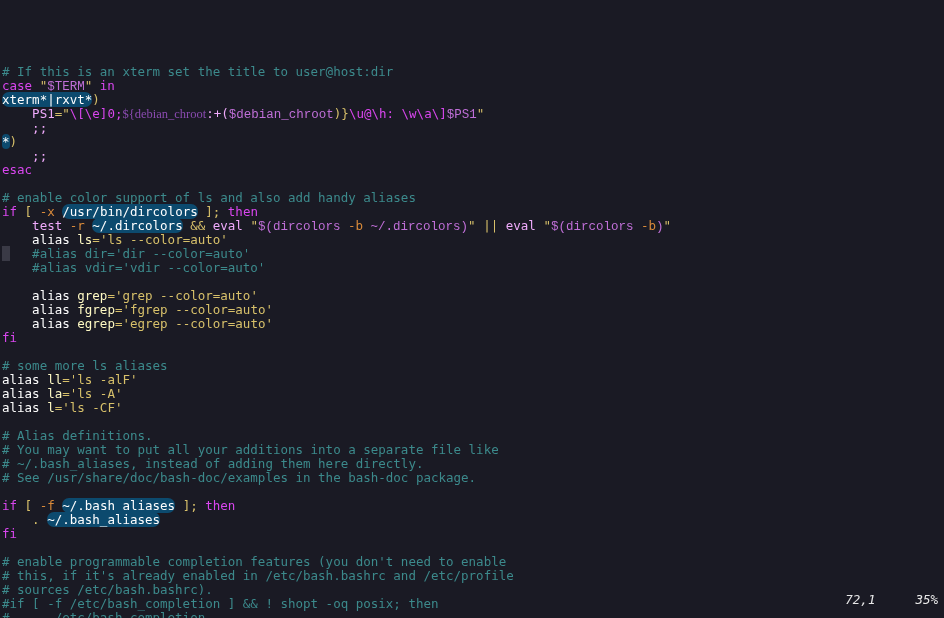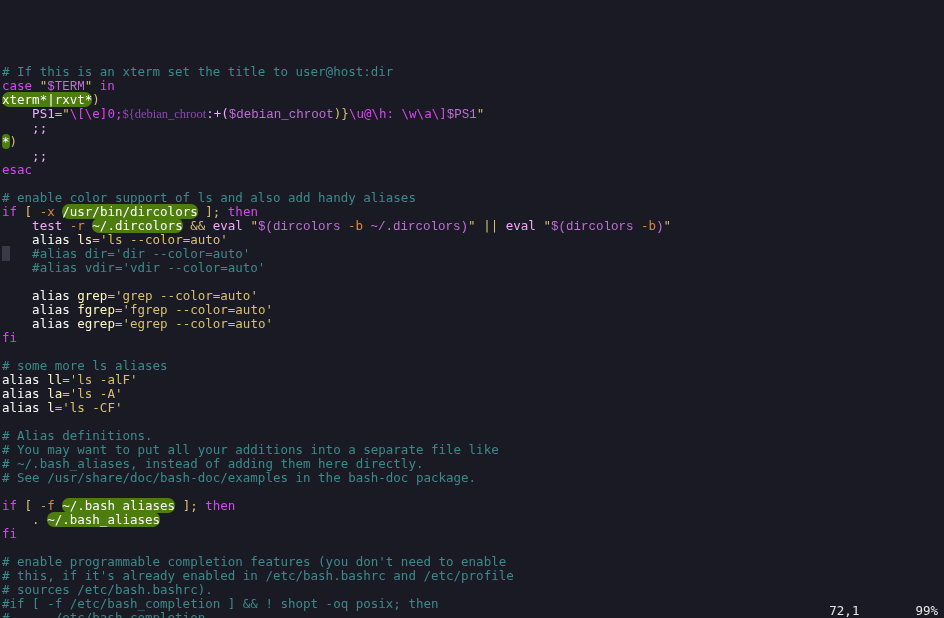--- a/index.html
+++ b/index.html
@@ -23,39 +23,40 @@
   
   .cmt   { color: #3c8a8c; margin-top: 47px; }     
   .red   { color: #d946ef; }     
   .yel   { color: #d7c06a; }     
   .grn   { color: #fef9c3; }     
   .mag   { color: #c06fd8; font-family: Liberation Mono, monospace; }     
   .dmag  { color: #8a4bb0; font-family: Liberation Serif, serif; }     
   .cyan  { color: #ffffff; }     
   .org   { color: #d98a3a; }     
   .wht   { color: #f0abfc; }
-  .bwht  { color: #ffffff; background: #4d7c0f; border-radius: 7px; }
+  .bwht  { color: #ffffff; background: #0c4a6e; border-radius: 7px; }
   .sel   { background: #3a3a46; } 
 
   .status {
     position: absolute;
-    bottom: 0;
+    bottom: 11px;
     right: 6px;
     font-size: 12.5px;
     color: #e8e8e8;
     display: flex;
-    gap: 56px;
+    gap: 40px;
+    font-style: italic;
   }
 </style>
 </head>
 <body>
 
 
 
 <div class="editor" id="editor"><div class="line"><span class="cmt"># If this is an xterm set the title to user@host:dir</span></div><div class="line"><span class="red">case</span><span> </span><span class="yel">"</span><span class="mag">$TERM</span><span class="yel">"</span><span> </span><span class="red">in</span></div><div class="line"><span class="bwht">xterm*|rxvt*</span><span class="yel">)</span></div><div class="line"><span>    </span><span class="wht">PS1</span><span class="yel">=</span><span class="yel">"</span><span class="red">\[\e]0;</span><span class="dmag">${debian_chroot</span><span class="wht">:+(</span><span class="mag">$debian_chroot</span><span class="yel">)}</span><span class="red">\u@\h: \w\a\]</span><span class="mag">$PS1</span><span class="yel">"</span></div><div class="line"><span>    </span><span class="wht">;;</span></div><div class="line"><span class="bwht">*</span><span class="yel">)</span></div><div class="line"><span>    </span><span class="wht">;;</span></div><div class="line"><span class="red">esac</span></div><div class="line"> </div><div class="line"><span class="cmt"># enable color support of ls and also add handy aliases</span></div><div class="line"><span class="red">if</span><span> </span><span class="yel">[</span><span> </span><span class="org">-x</span><span> </span><span class="bwht">/usr/bin/dircolors</span><span> </span><span class="yel">];</span><span> </span><span class="red">then</span></div><div class="line"><span>    </span><span class="wht">test</span><span> </span><span class="org">-r</span><span> </span><span class="bwht">~/.dircolors</span><span> </span><span class="yel">&amp;&amp;</span><span> </span><span class="wht">eval</span><span> </span><span class="yel">"</span><span class="mag">$(dircolors</span><span> </span><span class="org">-b</span><span class="mag"> ~/.dircolors)</span><span class="yel">"</span><span> </span><span class="yel">||</span><span> </span><span class="wht">eval</span><span> </span><span class="yel">"</span><span class="mag">$(dircolors</span><span> </span><span class="org">-b</span><span class="mag">)</span><span class="yel">"</span></div><div class="line"><span>    </span><span class="cyan">alias</span><span> </span><span class="grn">ls</span><span class="yel">=</span><span class="yel">'ls --color=auto'</span></div><div class="line"><span class="sel"> </span><span class="cmt">   #alias dir='dir --color=auto'</span></div><div class="line"><span class="cmt">    #alias vdir='vdir --color=auto'</span></div><div class="line"> </div><div class="line"><span>    </span><span class="cyan">alias</span><span> </span><span class="grn">grep</span><span class="yel">=</span><span class="yel">'grep --color=auto'</span></div><div class="line"><span>    </span><span class="cyan">alias</span><span> </span><span class="grn">fgrep</span><span class="yel">=</span><span class="yel">'fgrep --color=auto'</span></div><div class="line"><span>    </span><span class="cyan">alias</span><span> </span><span class="grn">egrep</span><span class="yel">=</span><span class="yel">'egrep --color=auto'</span></div><div class="line"><span class="red">fi</span></div><div class="line"> </div><div class="line"><span class="cmt"># some more ls aliases</span></div><div class="line"><span class="cyan">alias</span><span> </span><span class="grn">ll</span><span class="yel">=</span><span class="yel">'ls -alF'</span></div><div class="line"><span class="cyan">alias</span><span> </span><span class="grn">la</span><span class="yel">=</span><span class="yel">'ls -A'</span></div><div class="line"><span class="cyan">alias</span><span> </span><span class="grn">l</span><span class="yel">=</span><span class="yel">'ls -CF'</span></div><div class="line"> </div><div class="line"><span class="cmt"># Alias definitions.</span></div><div class="line"><span class="cmt"># You may want to put all your additions into a separate file like</span></div><div class="line"><span class="cmt"># ~/.bash_aliases, instead of adding them here directly.</span></div><div class="line"><span class="cmt"># See /usr/share/doc/bash-doc/examples in the bash-doc package.</span></div><div class="line"> </div><div class="line"><span class="red">if</span><span> </span><span class="yel">[</span><span> </span><span class="org">-f</span><span> </span><span class="bwht">~/.bash_aliases</span><span> </span><span class="yel">];</span><span> </span><span class="red">then</span></div><div class="line"><span>    </span><span class="yel">.</span><span> </span><span class="bwht">~/.bash_aliases</span></div><div class="line"><span class="red">fi</span></div><div class="line"> </div><div class="line"><span class="cmt"># enable programmable completion features (you don't need to enable</span></div><div class="line"><span class="cmt"># this, if it's already enabled in /etc/bash.bashrc and /etc/profile</span></div><div class="line"><span class="cmt"># sources /etc/bash.bashrc).</span></div><div class="line"><span class="cmt">#if [ -f /etc/bash_completion ] &amp;&amp; ! shopt -oq posix; then</span></div><div class="line"><span class="cmt">#    . /etc/bash_completion</span></div></div>
 
 <div class="status">
   <span>72,1</span>
-  <span>99%</span>
+  <span>35%</span>
 </div>
 
 
 
 
 </body></html>

